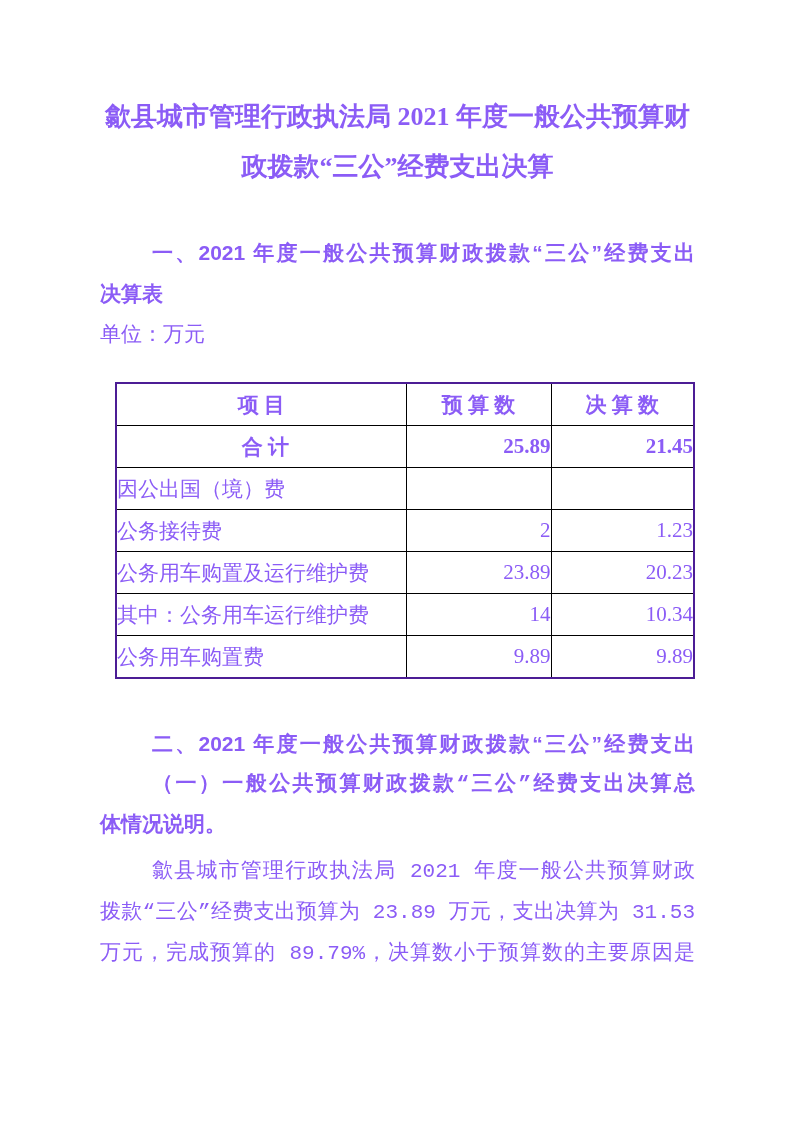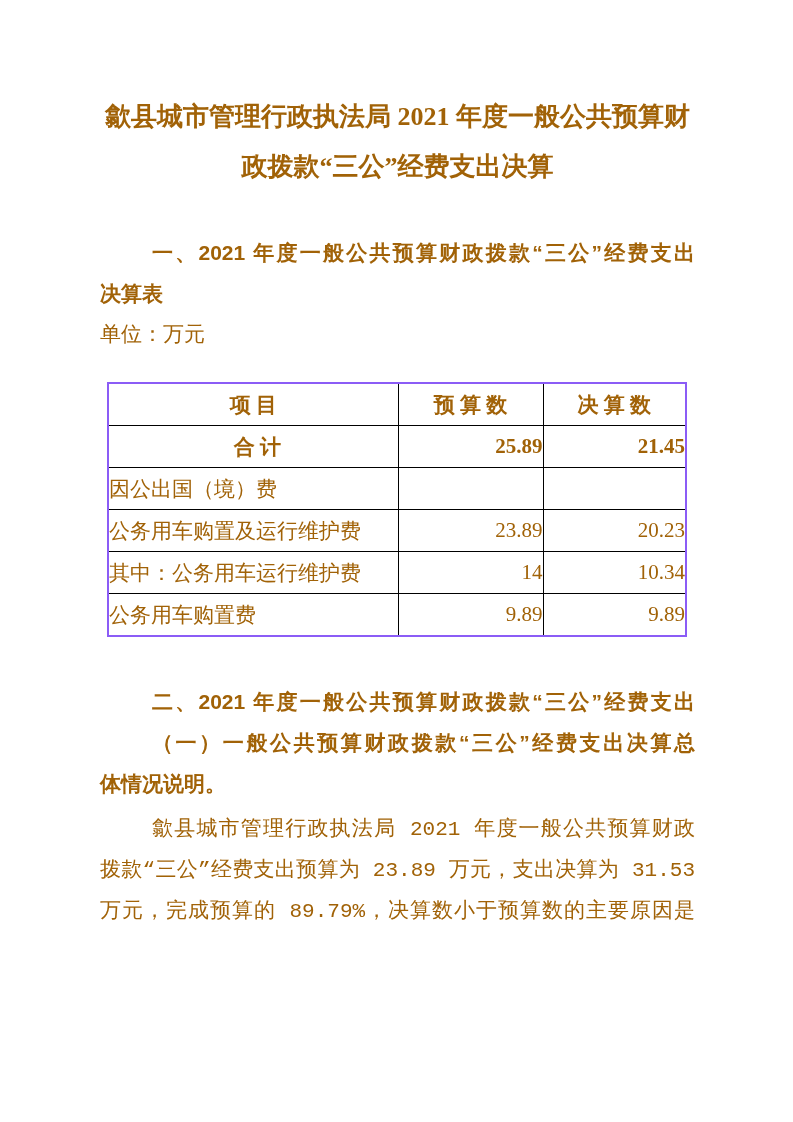--- a/index.html
+++ b/index.html
@@ -6,21 +6,21 @@
     margin: 0;
     padding: 0;
     background: #ffffff;
   }
   .page {
     position: relative;
     width: 793px;
     height: 1122px;
     margin: 0 auto;
     background: #ffffff;
-    color: #a16207;
+    color: #8b5cf6;
     box-sizing: border-box;
     padding: 92px 98px 0 100px;
     overflow: hidden;
     font-family: "Liberation Serif", "DejaVu Serif", serif;
   }
   .doc-title {
     font-size: 26px;
     line-height: 50px;
     font-weight: bold;
     text-align: center;
@@ -37,21 +37,21 @@
     margin-top: 44px;
     font-size: 21px;
     line-height: 41px;
     font-weight: bold;
     font-family: "Liberation Sans", "DejaVu Sans", sans-serif;
   }
   .sub-heading {
     font-size: 21px;
     line-height: 41px;
     font-weight: bold;
-    font-family: Liberation Sans, sans-serif;
+    font-family: Liberation Mono, monospace;
   }
   .body-para {
     margin-top: 5px;
     font-size: 21px;
     line-height: 41px;
     font-weight: normal;
     font-family: Liberation Mono, monospace;
   }
   .indent-first {
     text-indent: 52px;
@@ -62,25 +62,25 @@
   }
   .unit-line {
     margin-top: 0;
     font-size: 21px;
     line-height: 40px;
     text-align: left;
     padding-right: 18px;
   }
   table.budget-table {
     margin-top: 28px;
-    margin-left: 7px;
+    margin-left: 15px;
     width: 578px;
     border-collapse: collapse;
     table-layout: fixed;
-    border: 2px solid #8b5cf6;
+    border: 2px solid #4c1d95;
   }
   table.budget-table col.c-item  { width: 290px; }
   table.budget-table col.c-num1  { width: 145px; }
   table.budget-table col.c-num2  { width: 143px; }
   table.budget-table th,
   table.budget-table td {
     border: 1.5px solid #000000;
     height: 41px;
     font-size: 21px;
     padding: 0;
@@ -134,20 +134,25 @@
         <td class="cell-item">合  计</td>
         <td class="cell-num">25.89</td>
         <td class="cell-num">21.45</td>
       </tr>
       <tr>
         <td class="cell-item">因公出国（境）费</td>
         <td class="cell-num"></td>
         <td class="cell-num"></td>
       </tr>
       <tr>
+        <td class="cell-item">公务接待费</td>
+        <td class="cell-num">2</td>
+        <td class="cell-num">1.23</td>
+      </tr>
+      <tr>
         <td class="cell-item">公务用车购置及运行维护费</td>
         <td class="cell-num">23.89</td>
         <td class="cell-num">20.23</td>
       </tr>
       <tr>
         <td class="cell-item indent-1">其中：公务用车运行维护费</td>
         <td class="cell-num">14</td>
         <td class="cell-num">10.34</td>
       </tr>
       <tr>

